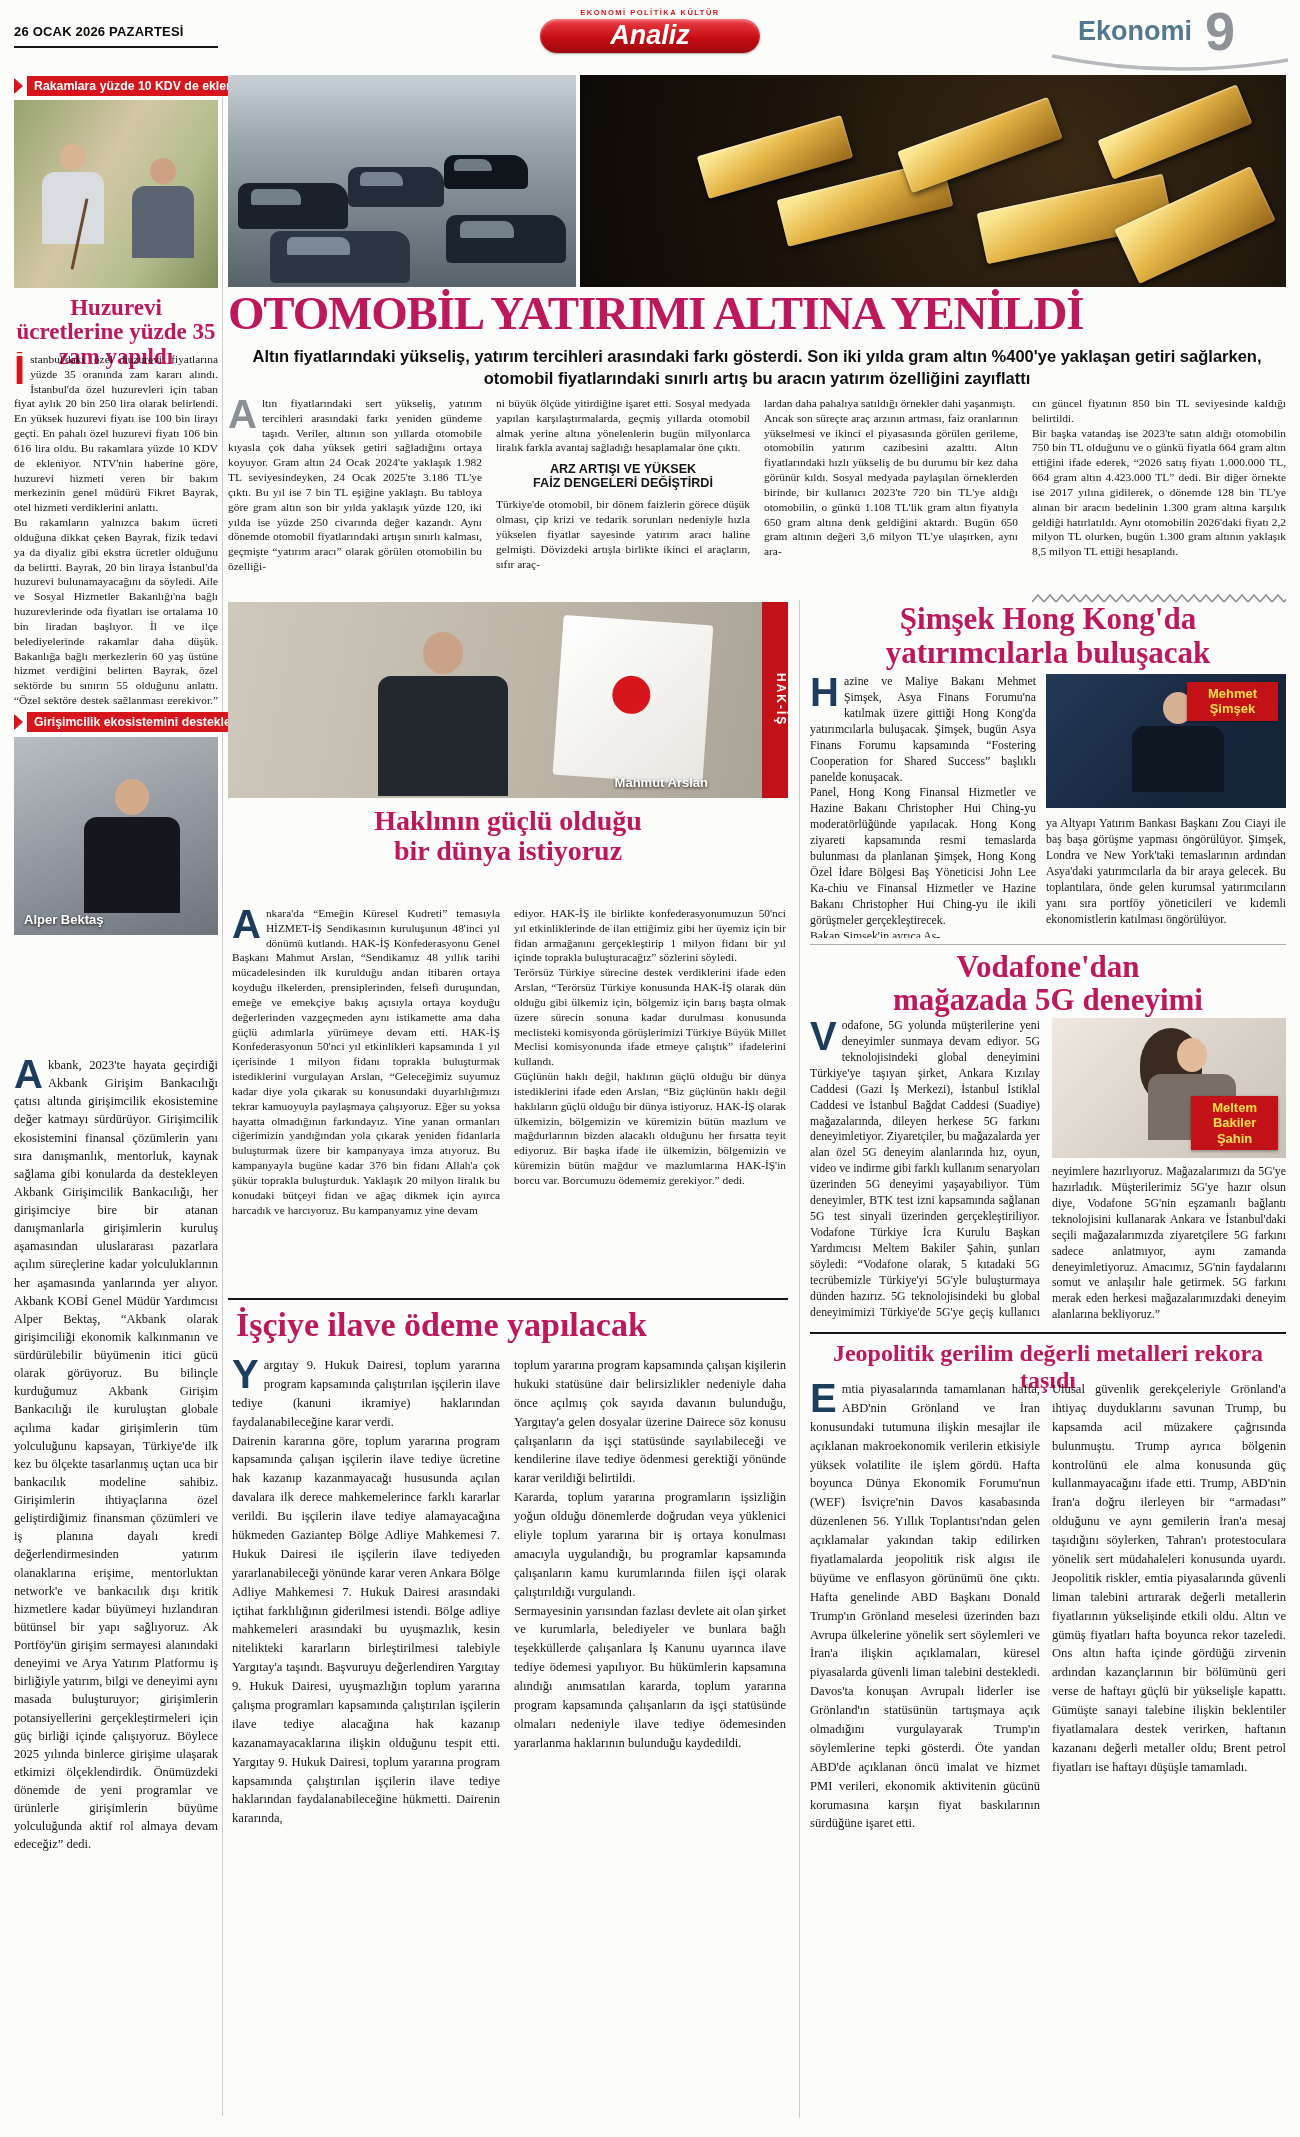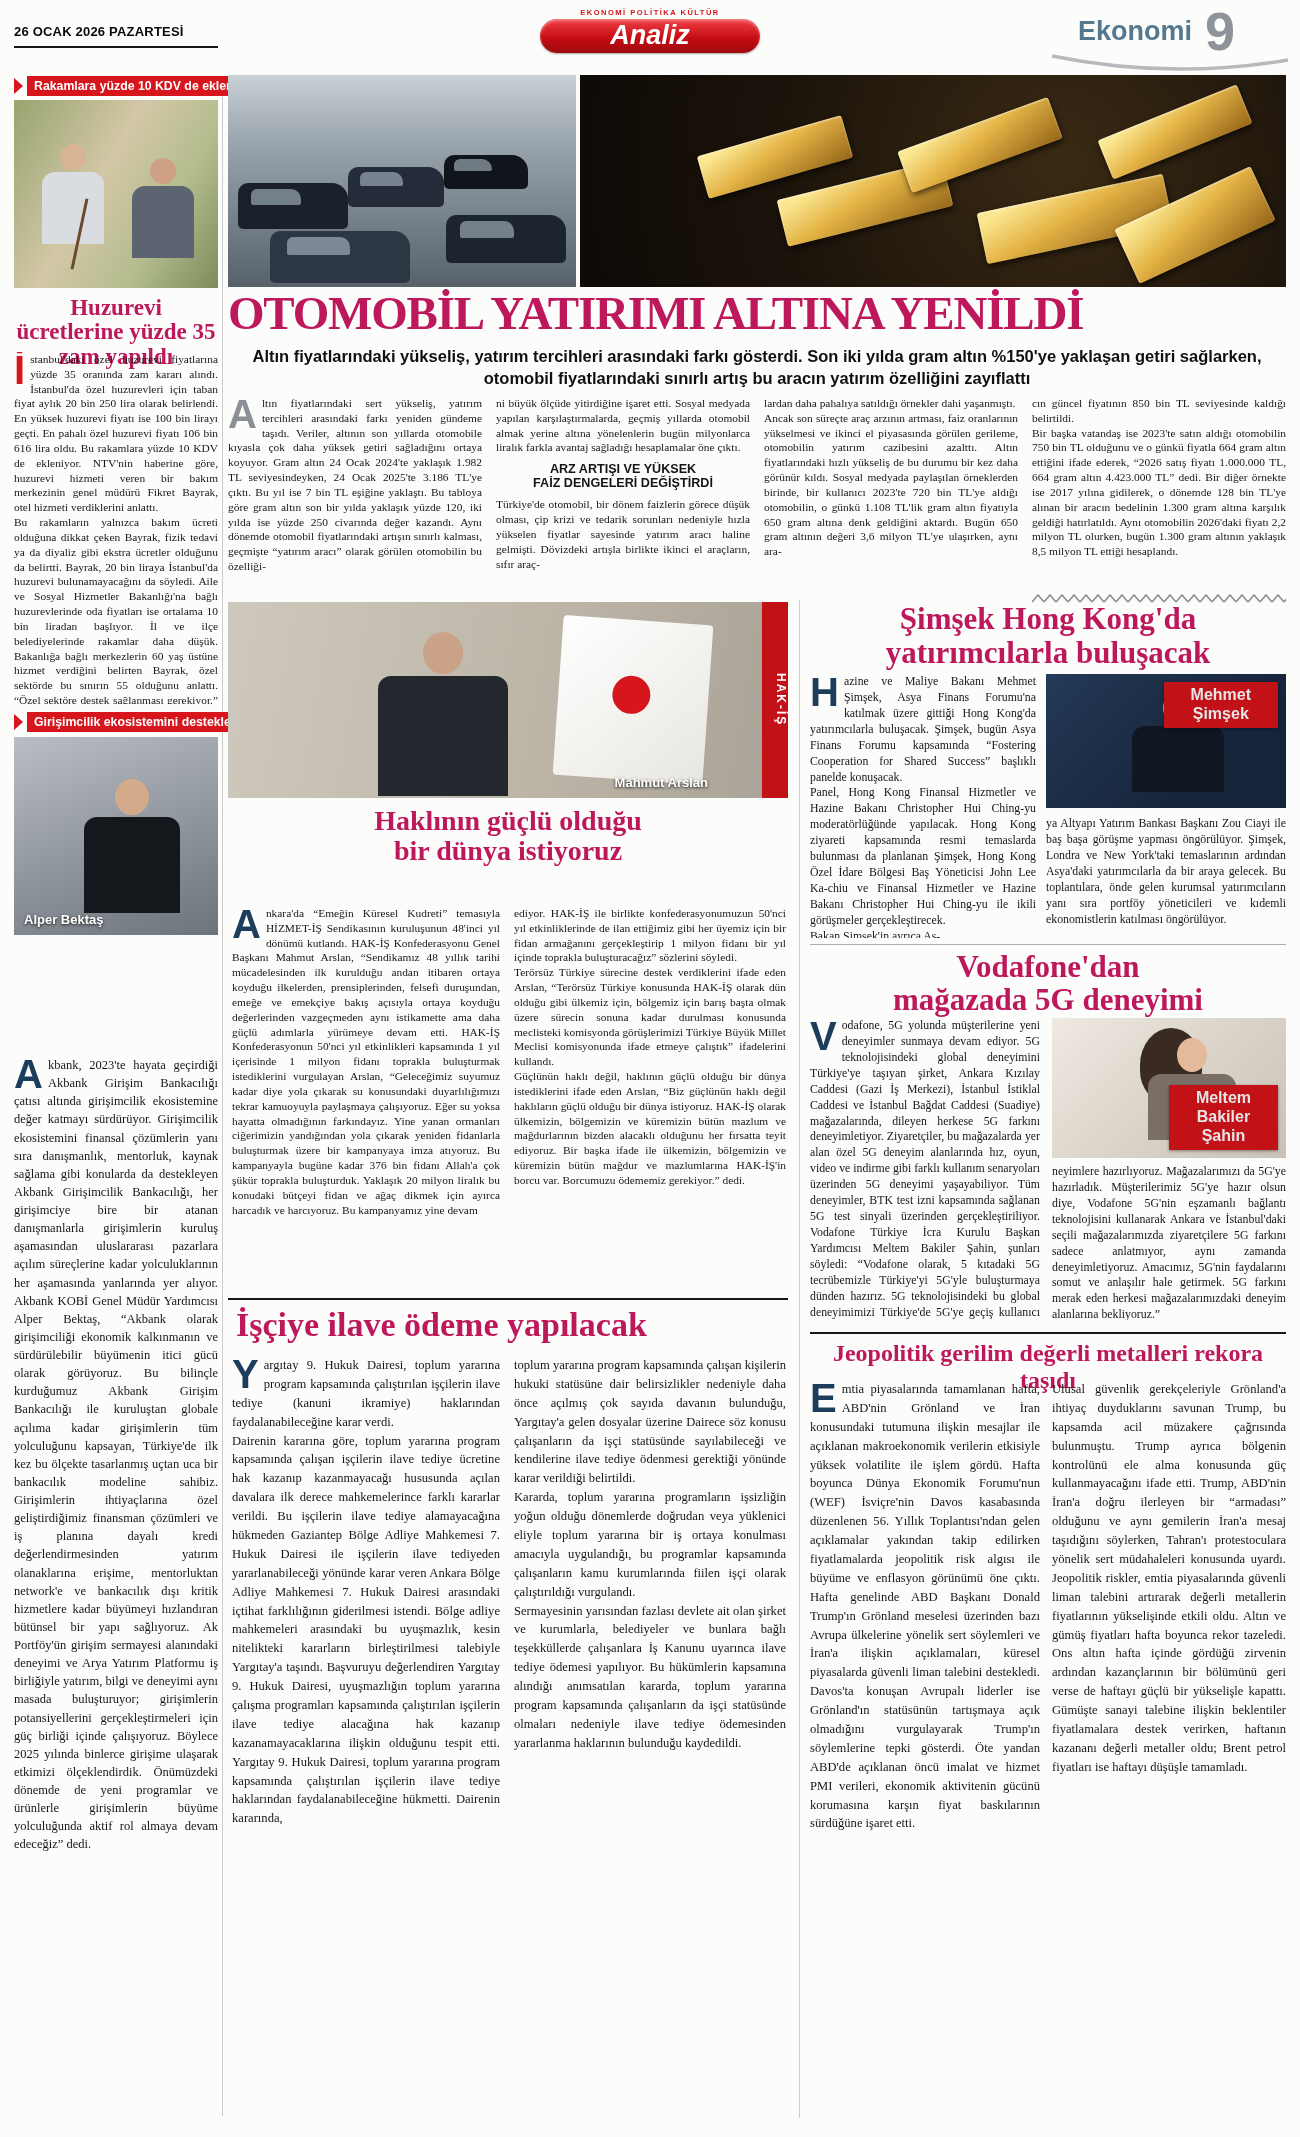--- a/index.html
+++ b/index.html
@@ -39,22 +39,22 @@
   .col { position:absolute; overflow:hidden; }
 
   .dc::first-letter { float:left; font-family:"Liberation Sans",sans-serif; font-weight:bold; font-size:40px; line-height:33px; padding:2px 5px 0 0; }
   .dc-red::first-letter  { color:#d6151c; }
   .dc-gray::first-letter { color:#8a9096; }
   .dc-navy::first-letter { color:#1d3d5c; }
 
   
   .photo { position:absolute; overflow:hidden; }
   .photo-cap { position:absolute; color:#fff; font-family:"Liberation Sans",sans-serif; font-weight:bold; font-size:13px; text-shadow:0 1px 3px rgba(0,0,0,.85); }
-  .photo-label { position:absolute; background:#c31118; color:#e5e5e5; font-family:"Liberation Sans",sans-serif; font-weight:bold;
-                 font-size:16px; line-height:1.18; padding:4px 27px; white-space:pre-line; text-align:center; box-shadow:0 1px 3px rgba(0,0,0,.4); }
+  .photo-label { position:absolute; background:#c31118; color:#fde047; font-family:"Liberation Sans",sans-serif; font-weight:bold;
+                 font-size:13px; line-height:1.18; padding:4px 21px; white-space:pre-line; text-align:center; box-shadow:0 1px 3px rgba(0,0,0,.4); }
   .ph-fig { position:absolute; }
   .ph-head { width:26px; height:26px; border-radius:50%; margin:0 auto; }
   .ph-torso { width:62px; height:72px; border-radius:13px 13px 0 0; margin-top:2px; }
   .car { position:absolute; border-radius:10px 16px 5px 5px; }
   .car .glass { position:absolute; left:12%; top:12%; width:45%; height:35%; background:rgba(190,205,215,.55); border-radius:6px 10px 2px 2px; }
   .gbar { position:absolute; background:linear-gradient(160deg,#fbe792 10%,#e4b446 45%,#96671a 100%); border-radius:3px;
           box-shadow:0 3px 6px rgba(0,0,0,.65), inset 0 1px 2px rgba(255,255,255,.6); }
   .flag { position:absolute; background:linear-gradient(135deg,#ffffff,#e8e6e0); border-radius:4px; }
   .flag-dot { position:absolute; width:38px; height:38px; border-radius:50%; background:#d6151c; }
   .flag-strip { position:absolute; background:#c31118; color:#fff; font-family:"Liberation Sans",sans-serif; font-weight:bold;
@@ -141,21 +141,21 @@
   <div class="photo" style="left:580px;top:75px;width:706px;height:212px;background:radial-gradient(circle at 68% 42%, #3a2a14 0%, #1c140b 55%, #0e0a06 100%)">
     <div class="gbar" style="left:120px;top:60px;width:150px;height:44px;transform:rotate(-16deg)"></div>
     <div class="gbar" style="left:200px;top:104px;width:170px;height:48px;transform:rotate(-14deg)"></div>
     <div class="gbar" style="left:320px;top:48px;width:160px;height:44px;transform:rotate(-20deg)"></div>
     <div class="gbar" style="left:400px;top:118px;width:190px;height:52px;transform:rotate(-12deg)"></div>
     <div class="gbar" style="left:520px;top:36px;width:150px;height:42px;transform:rotate(-22deg)"></div>
     <div class="gbar" style="left:540px;top:120px;width:150px;height:60px;transform:rotate(-25deg)"></div>
   </div>
 
   <div class="abs hl hl-main" style="left:228px;top:290px;width:1058px">OTOMOBİL YATIRIMI ALTINA YENİLDİ</div>
-  <div class="abs subhead" style="left:228px;top:346px;width:1058px">Altın fiyatlarındaki yükseliş, yatırım tercihleri arasındaki farkı gösterdi. Son iki yılda gram altın %150'ye yaklaşan getiri sağlarken, otomobil fiyatlarındaki sınırlı artış bu aracın yatırım özelliğini zayıflattı</div>
+  <div class="abs subhead" style="left:228px;top:346px;width:1058px">Altın fiyatlarındaki yükseliş, yatırım tercihleri arasındaki farkı gösterdi. Son iki yılda gram altın %400'ye yaklaşan getiri sağlarken, otomobil fiyatlarındaki sınırlı artış bu aracın yatırım özelliğini zayıflattı</div>
 
   <div class="col txt dc dc-gray" style="left:228px;top:396px;width:254px;height:196px">Altın fiyatlarındaki sert yükseliş, yatırım tercihleri arasındaki farkı yeniden gündeme taşıdı. Veriler, altının son yıllarda otomobile kıyasla çok daha yüksek getiri sağladığını ortaya koyuyor. Gram altın 24 Ocak 2024'te yaklaşık 1.982 TL seviyesindeyken, 24 Ocak 2025'te 3.186 TL'ye çıktı. Bu yıl ise 7 bin TL eşiğine yaklaştı. Bu tabloya göre gram altın son bir yılda yaklaşık yüzde 120, iki yılda ise yüzde 250 civarında değer kazandı. Aynı dönemde otomobil fiyatlarındaki artışın sınırlı kalması, geçmişte “yatırım aracı” olarak görülen otomobilin bu özelliği-</div>
 
   <div class="col" style="left:496px;top:396px;width:254px;height:196px">
     <div class="txt">ni büyük ölçüde yitirdiğine işaret etti. Sosyal medyada yapılan karşılaştırmalarda, geçmiş yıllarda otomobil almak yerine altına yönelenlerin bugün milyonlarca liralık farkla avantaj sağladığı hesaplamalar öne çıktı.</div>
     <div class="crosshead" style="white-space:pre-line">ARZ ARTIŞI VE YÜKSEK
 FAİZ DENGELERİ DEĞİŞTİRDİ</div>
     <div class="txt">Türkiye'de otomobil, bir dönem faizlerin görece düşük olması, çip krizi ve tedarik sorunları nedeniyle hızla yükselen fiyatlar sayesinde yatırım aracı haline gelmişti. Dövizdeki artışla birlikte ikinci el araçların, sıfır araç-</div>
   </div>
 

